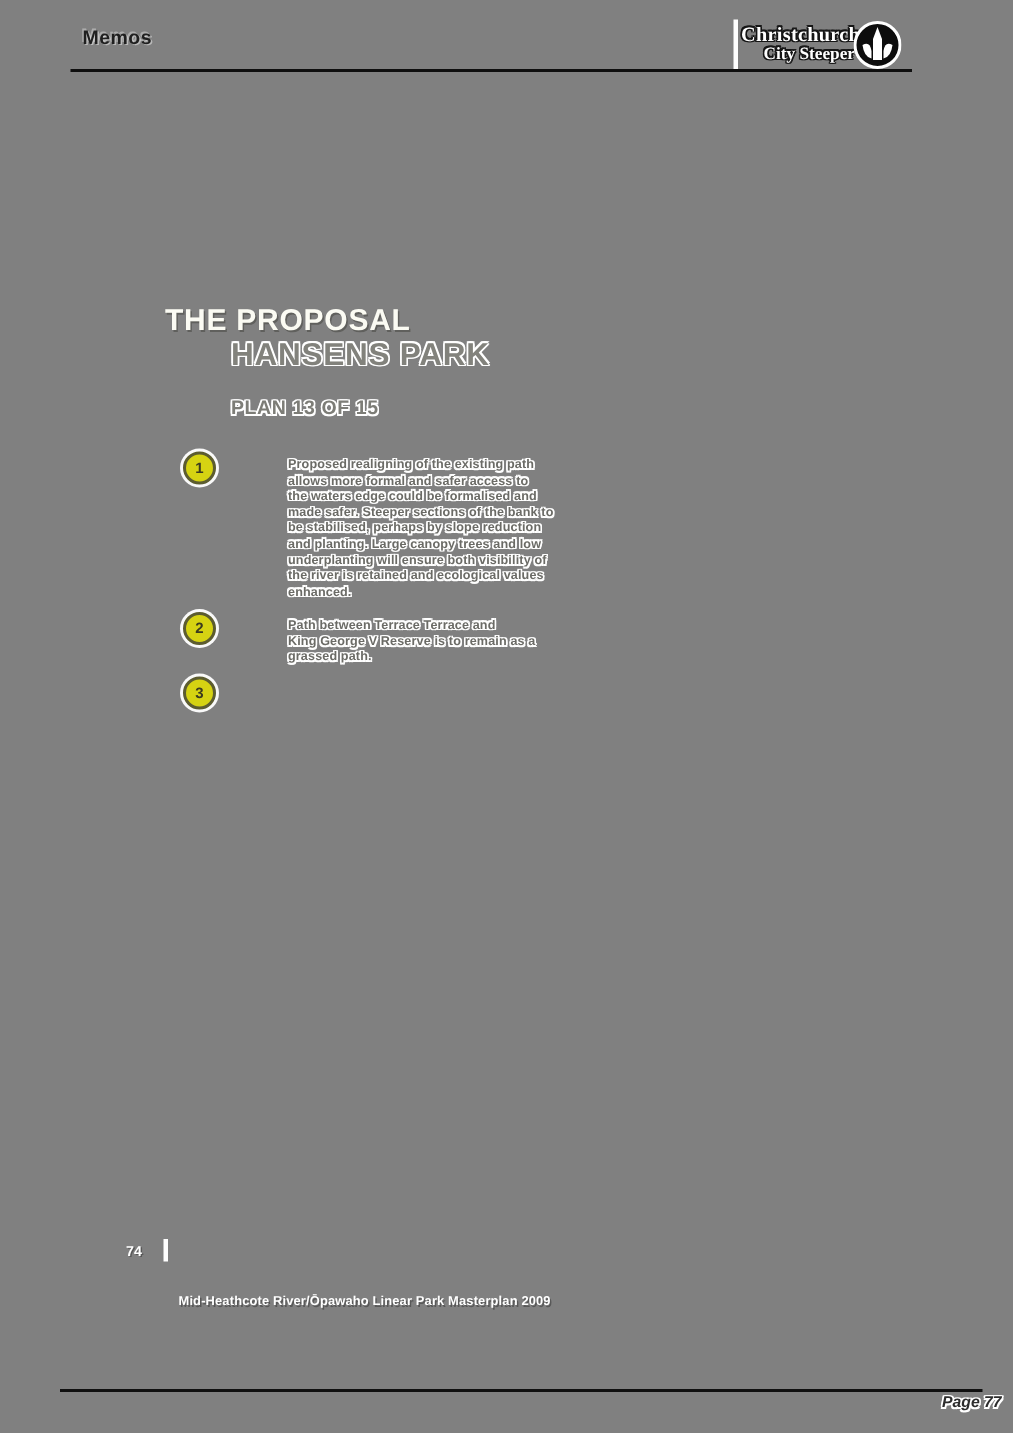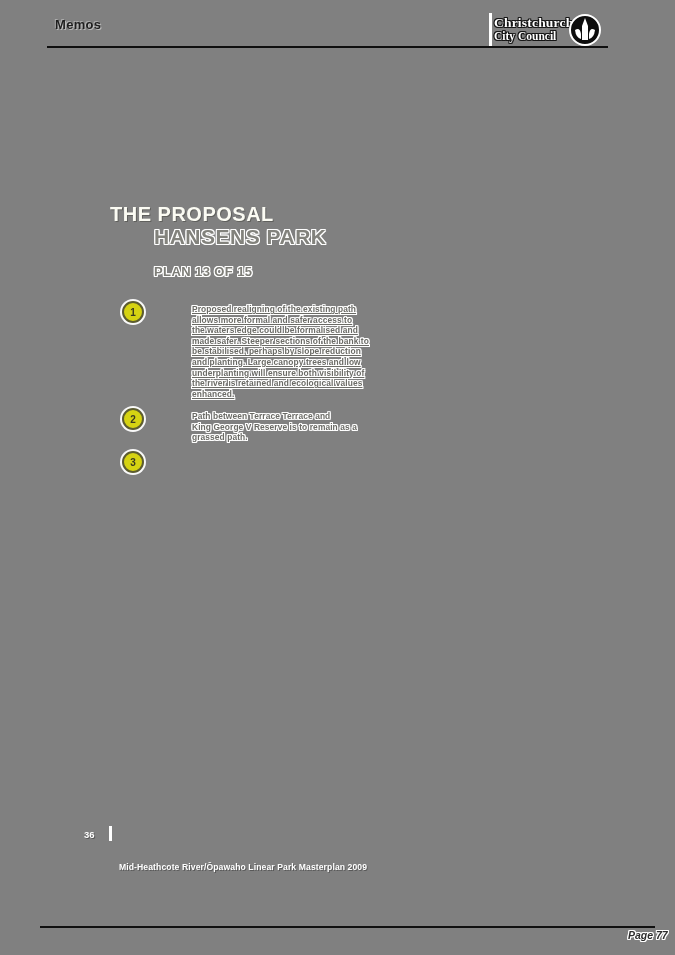--- a/index.html
+++ b/index.html
@@ -13,21 +13,21 @@
 
   
   .memos{
     position:absolute;left:55px;top:17px;
     font-size:13px;font-weight:bold;color:#1f1f1f;
     text-shadow:1px 1px 0 rgba(255,255,255,.45), -1px -1px 0 rgba(255,255,255,.35);
     letter-spacing:.3px;
   }
   .logo-divider{position:absolute;left:489px;top:13px;width:3px;height:35px;background:#ffffff;}
   .logo-text{
-    position:absolute;left:494px;top:15px;width:76px;
+    position:absolute;left:494px;top:15px;width:76px;text-align:right;
     font-family:"Liberation Serif", serif;font-weight:bold;color:#ffffff;
     text-shadow:-1px 0 0 #161616,1px 0 0 #161616,0 -1px 0 #161616,0 1px 0 #161616,
                 -1px -1px 0 #161616,1px 1px 0 #161616,-1px 1px 0 #161616,1px -1px 0 #161616;
   }
   .logo-text .l1{font-size:13.5px;line-height:15px;letter-spacing:.2px;}
   .logo-text .l2{font-size:11.5px;line-height:13px;}
   .logo-icon{position:absolute;left:569px;top:14px;width:32px;height:32px;}
   .header-rule{position:absolute;left:47px;top:46px;width:561px;height:2px;background:#0f0f0f;}
 
   
@@ -89,55 +89,55 @@
 </head>
 <body>
 
 <div class="page">
 
   <div class="memos">Memos</div>
 
   <div class="logo-divider"></div>
   <div class="logo-text">
     <div class="l1">Christchurch</div>
-    <div class="l2">City Council</div>
+    <div class="l2">City Steeper</div>
   </div>
   <svg class="logo-icon" viewBox="0 0 32 32" aria-hidden="true">
     <circle cx="16" cy="16" r="15" fill="#0d0d0d" stroke="#ffffff" stroke-width="2"></circle>
     <path d="M16 4 L19 12 L19 26 L13 26 L13 12 Z" fill="#ffffff"></path>
     <path d="M6 16 Q11 13 12 20 L12 25 Q7 24 6 16 Z" fill="#ffffff"></path>
     <path d="M26 16 Q21 13 20 20 L20 25 Q25 24 26 16 Z" fill="#ffffff"></path>
   </svg>
 
   <div class="header-rule"></div>
 
   <div class="title">
     <div class="t1">THE PROPOSAL</div>
     <div class="t2 halo">HANSENS PARK</div>
   </div>
   <div class="plan-label halo">PLAN 13 OF 15</div>
 
   <div class="badge" style="left:122px;top:301px;">1</div>
-  <div class="itext halo" style="top:304px;text-decoration:underline;">Proposed realigning of the existing path
+  <div class="itext halo" style="top:304px;">Proposed realigning of the existing path
 allows more formal and safer access to
 the waters edge could be formalised and
 made safer. Steeper sections of the bank to
 be stabilised, perhaps by slope reduction
 and planting.  Large canopy trees and low
 underplanting will ensure both visibility of
 the river is retained and ecological values
 enhanced.</div>
 
   <div class="badge" style="left:122px;top:408px;">2</div>
   <div class="itext halo" style="top:411px;">Path between Terrace Terrace and
 King George V Reserve is to remain as a
 grassed path.</div>
 
   <div class="badge" style="left:122px;top:451px;">3</div>
 
-  <div class="src-num">36</div>
+  <div class="src-num">74</div>
   <div class="src-bar"></div>
   <div class="src-text">Mid-Heathcote River/Ōpawaho Linear Park Masterplan 2009</div>
 
   <div class="bottom-rule"></div>
   <div class="page-num halo">Page 77</div>
 
 </div>
 
 </body></html>

